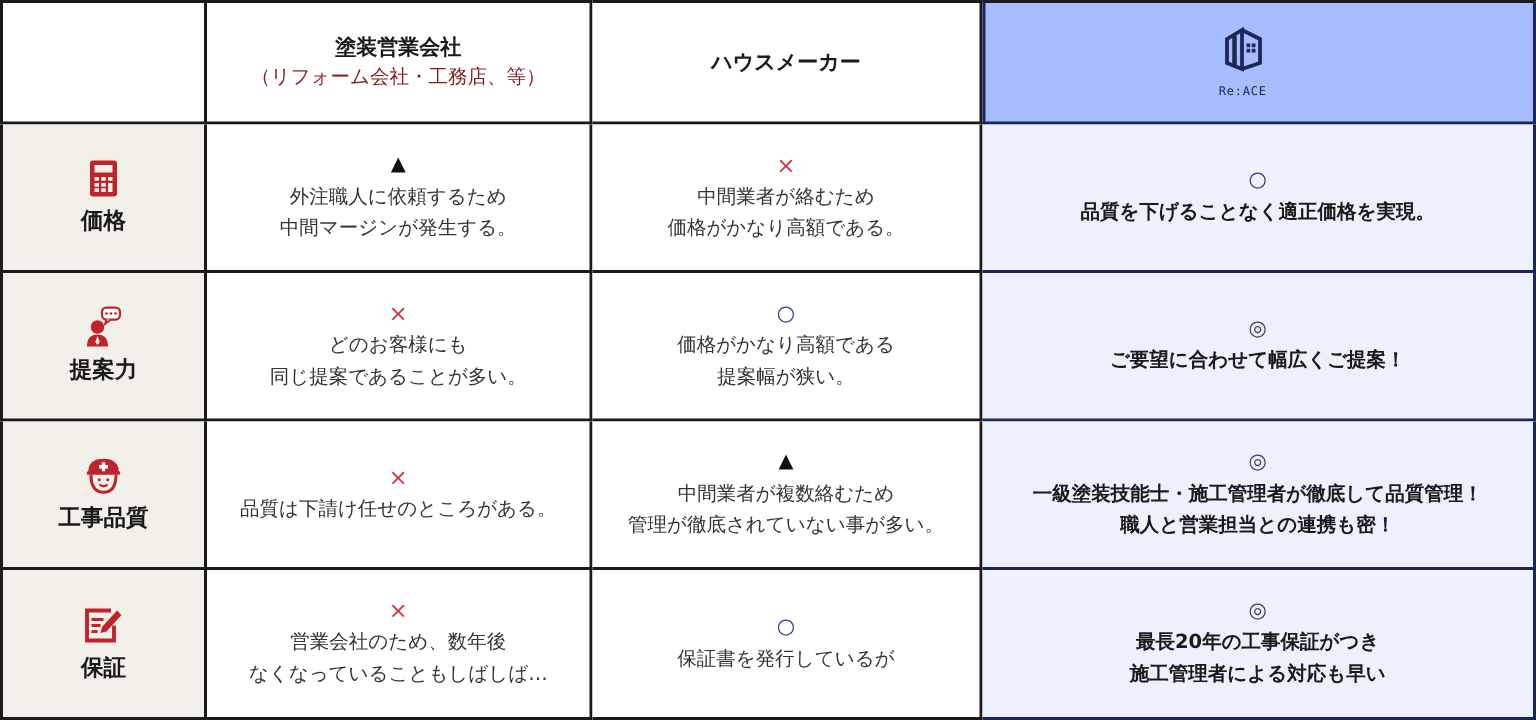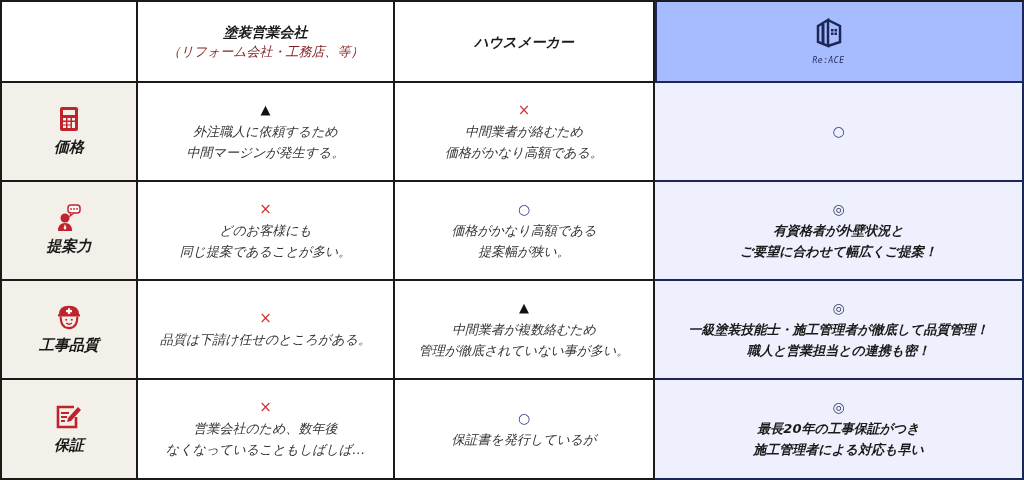--- a/index.html
+++ b/index.html
@@ -3,21 +3,20 @@
   <meta charset="utf-8">
   <style>
     * { box-sizing: border-box; margin: 0; padding: 0; }
     html, body { width: 1024px; height: 480px; background: #ffffff; overflow: hidden; }
     body { font-family: "DejaVu Sans", "Liberation Sans", sans-serif; color: #222; }
     .table {
       position: absolute; left: 0; top: 0; width: 1024px; height: 480px;
       display: grid;
       grid-template-columns: 138px 257px 260px 369px;
       grid-template-rows: 83px 99px 99px 99px 100px;
-      font-style: italic;
     }
     .cell {
       position: relative;
       border-right: 2px solid #1a1a1a;
       border-bottom: 2px solid #1a1a1a;
       display: flex; flex-direction: column; align-items: center; justify-content: center;
       text-align: center;
       background: #ffffff;
     }
     .cell.first-col { border-left: 2px solid #1a1a1a; }
@@ -91,20 +90,21 @@
     <div class="txt">外注職人に依頼するため</div>
     <div class="txt">中間マージンが発生する。</div>
   </div>
   <div class="cell">
     <div class="mark x">×</div>
     <div class="txt">中間業者が絡むため</div>
     <div class="txt">価格がかなり高額である。</div>
   </div>
   <div class="cell ours">
     <div class="mark o">○</div>
+    <div class="txt bold">品質を下げることなく適正価格を実現。</div>
   </div>
 
   <div class="cell first-col rowhead">
     <div class="icon-box">
       <svg width="26" height="28" viewBox="0 0 26 28">
         <rect x="12" y="1" width="12" height="8" rx="3" fill="#fff" stroke="#c0232b" stroke-width="1.5"></rect>
         <path d="M15 9 L14 12 L18 9" fill="#fff" stroke="#c0232b" stroke-width="1.2"></path>
         <circle cx="15" cy="5" r="0.9" fill="#c0232b"></circle>
           <circle cx="18" cy="5" r="0.9" fill="#c0232b"></circle>
           <circle cx="21" cy="5" r="0.9" fill="#c0232b"></circle>
@@ -120,21 +120,20 @@
     <div class="txt">どのお客様にも</div>
     <div class="txt">同じ提案であることが多い。</div>
   </div>
   <div class="cell">
     <div class="mark o">○</div>
     <div class="txt">価格がかなり高額である</div>
     <div class="txt">提案幅が狭い。</div>
   </div>
   <div class="cell ours">
     <div class="mark oo">◎</div>
-    <div class="txt bold">有資格者が外壁状況と</div>
     <div class="txt bold">ご要望に合わせて幅広くご提案！</div>
   </div>
 
   <div class="cell first-col rowhead">
     <div class="icon-box">
       <svg width="28" height="28" viewBox="0 0 28 28">
         <path d="M3 12 Q3 2 14 2 Q25 2 25 12 Z" fill="#c0232b"></path>
         <rect x="2" y="11" width="24" height="2.5" rx="1" fill="#c0232b"></rect>
         <path d="M12.8 4.5 h2.4 v2 h2 v2.4 h-2 v2 h-2.4 v-2 h-2 v-2.4 h2 z" fill="#fff"></path>
         <path d="M5 13.5 Q5 26 14 26 Q23 26 23 13.5" fill="none" stroke="#c0232b" stroke-width="2.2"></path>

